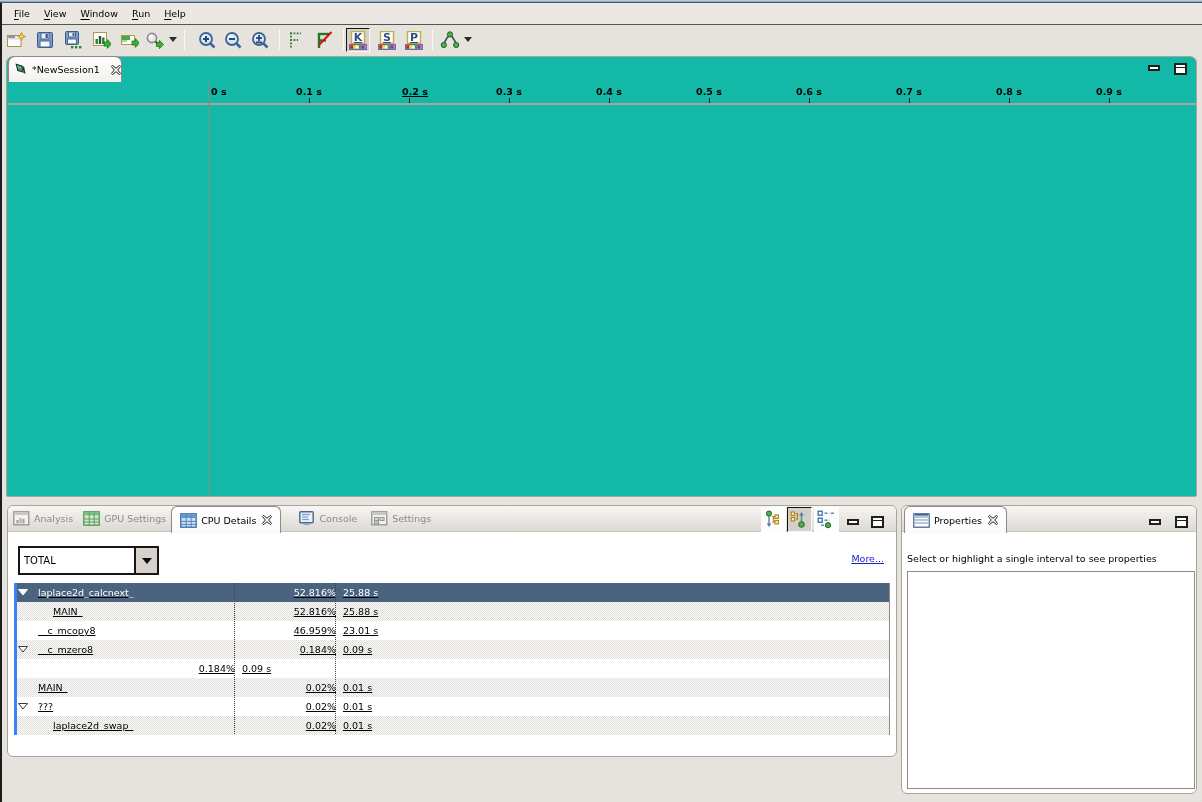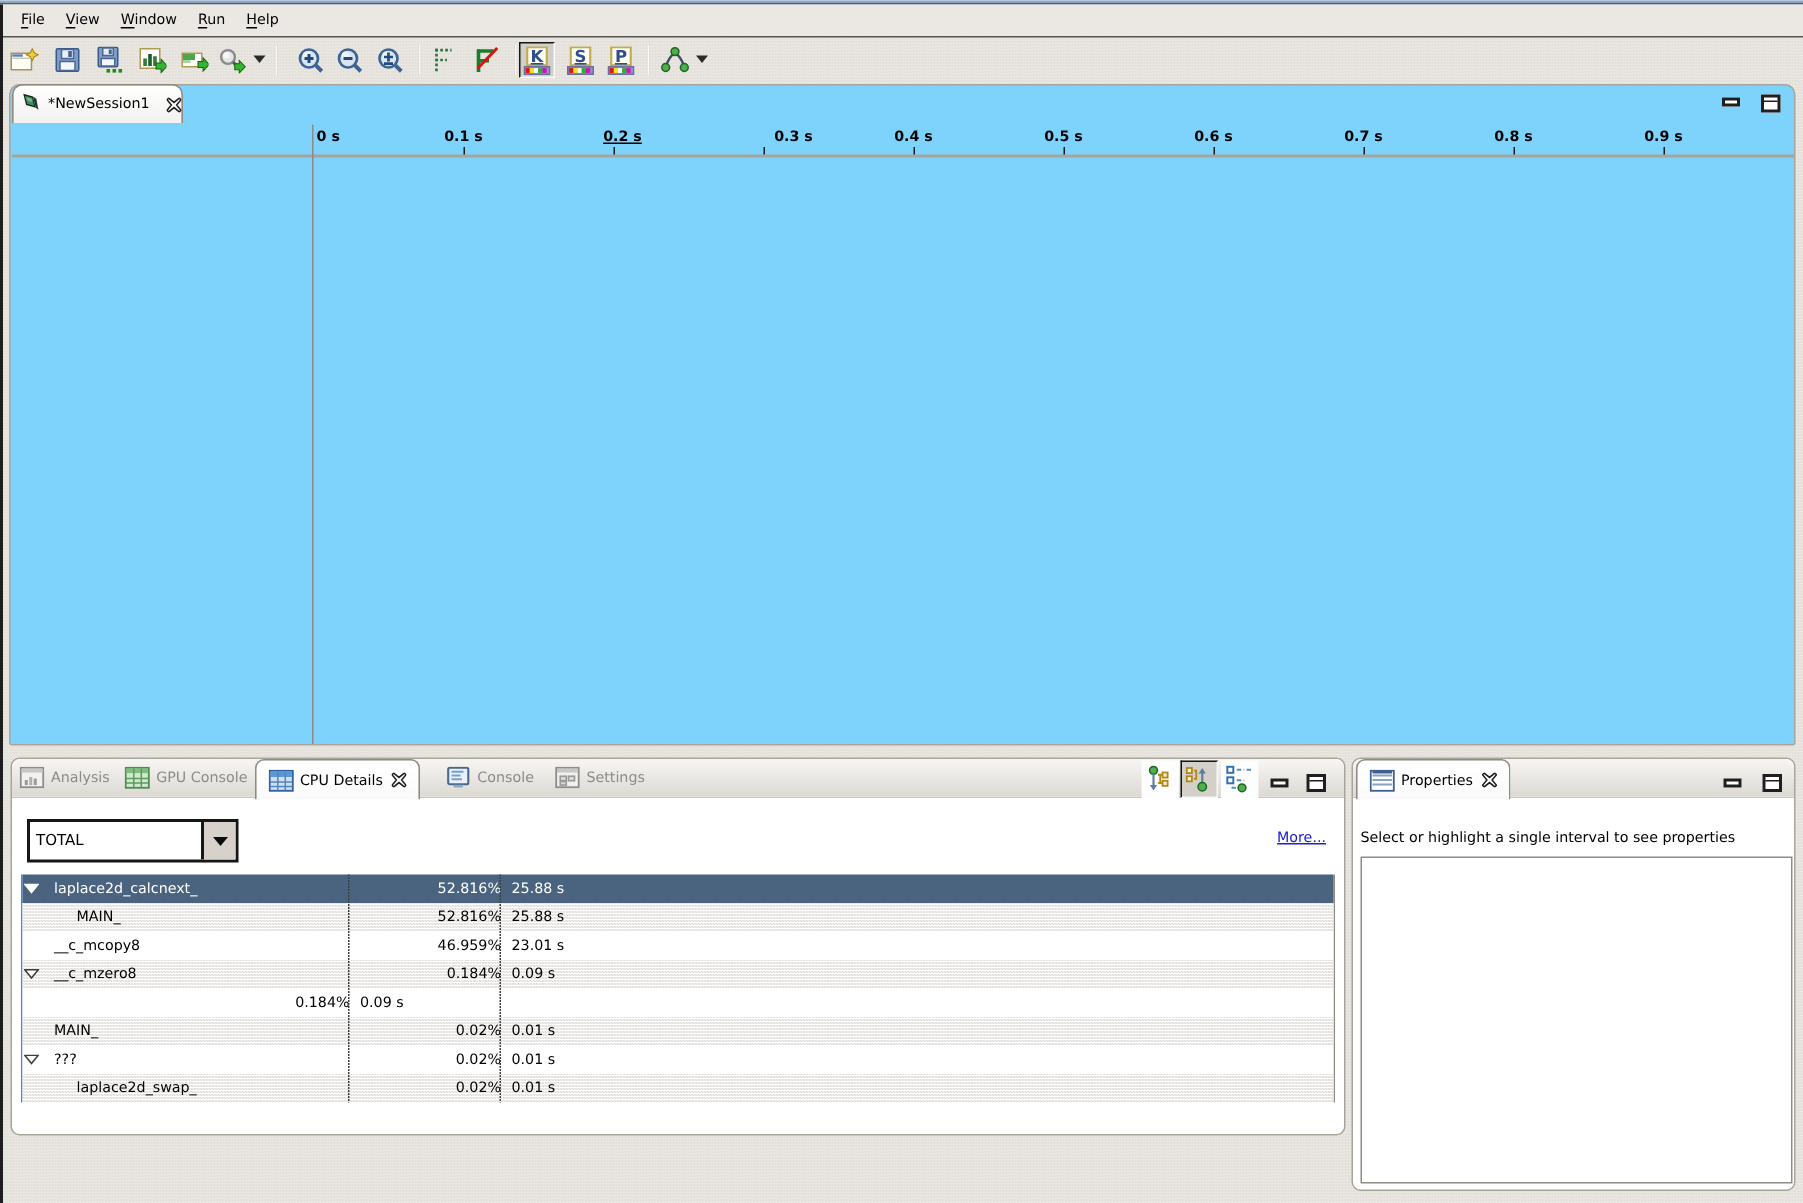--- a/index.html
+++ b/index.html
@@ -30,21 +30,21 @@
   #toolbar { left:2px; top:26px; width:1200px; height:29px; background:transparent; }
   .tbtn { position:absolute; top:2px; width:24px; height:24px;
     display:flex; align-items:center; justify-content:center; }
   .tbtn.pressed { background:#d2cfc8; border:1px solid; border-color:#161616 #fafafa #fafafa #161616; }
   .tsep { position:absolute; top:4px; width:1px; height:20px; background:#99948c; border-right:1px solid #fafaf8; }
   .tcaret { position:absolute; top:11px; width:0; height:0;
     border-left:4px solid transparent; border-right:4px solid transparent; border-top:5px solid #2a2a2a; }
 
   
   #editor { left:6px; top:56px; width:1191px; height:441px;
-    background:#7dd3fc; border:1px solid #a9a49c; border-radius:7px 7px 2px 2px; }
+    background:#14b8a6; border:1px solid #a9a49c; border-radius:7px 7px 2px 2px; }
   #editor-tab { position:absolute; left:1px; top:-1px; width:114px; height:26px;
     background:linear-gradient(#ffffff,#f2f1ee);
     border:1px solid #8f8a82; border-bottom:none; border-radius:7px 7px 0 0;
     display:flex; align-items:center; padding:0 5px; }
   #editor-tab .tab-label { margin-left:4px; margin-right:5px; font-size:9.5px; }
   .minmax-min { position:absolute; width:12px; height:6px; border:2px solid #1f1f1f; background:#fff; }
   .minmax-max { position:absolute; width:13px; height:12px; border:2px solid #1f1f1f; background:#fff; }
   .minmax-max::after { content:""; display:block; margin-top:2px; height:1px; background:#1f1f1f; }
 
   #ruler-hline { position:absolute; left:1px; top:46px; width:1188px; height:2px; background:#a8a39b; }
@@ -86,21 +86,21 @@
   
   #event-table { position:absolute; left:6px; top:77px; width:876px; }
   #thead { display:grid; grid-template-columns:218px 101px 1fr; height:21px;
     background:linear-gradient(#e9e7e2,#d4d1ca);
     border-top:1px solid #3d3d3d; border-bottom:1px solid #3d3d3d;
     border-left:1px solid #3d3d3d; border-right:1px solid #3d3d3d; }
   #thead .hcell { display:flex; align-items:center; padding-left:4px; border-right:1px solid #3d3d3d; }
   #thead .hcell:nth-child(2) { padding-left:8px; }
   #thead .hcell:nth-child(3) { padding-left:7px; }
   #thead .hcell:last-child { border-right:none; }
-  #tbody { position:relative; border-left:1px solid #3b82f6; border-right:1px solid #8f8a82; }
+  #tbody { position:relative; border-left:3px solid #3b82f6; border-right:1px solid #8f8a82;text-decoration:underline; }
   .trow { display:grid; grid-template-columns:218px 101px 1fr; height:19px; line-height:19px; background:#fff; }
   .trow.even { background-color:#fff;
     background-image:conic-gradient(#dedbd6 25%, transparent 0 50%, #dedbd6 0 75%, transparent 0);
     background-size:2px 2px; }
   .trow.selected { background:#4a6480; color:#fff; }
   .tcell { white-space:nowrap; overflow:hidden; position:relative; }
   .tcell.pct { padding-left:8px;text-align:right; }
   .tcell.time { padding-left:7px; }
   .expander { position:absolute; left:1px; top:6px; line-height:0; display:flex; }
   .dotline { position:absolute; top:0; width:1px;
@@ -331,21 +331,21 @@
   <div class="minmax-min" style="left:1141px; top:8px;"></div>
   <div class="minmax-max" style="left:1167px; top:6px;"></div>
   <div id="ruler-hline"></div>
   <div id="names-divider"></div>
   <div id="ruler">
       <span class="ruler-label" style="left: 204px;">0 s</span>
       <span class="ruler-label" style="left: 302px; transform: translateX(-50%);">0.1 s</span>
       <div class="ruler-tick" style="left: 302px;"></div>
       <span class="ruler-label" style="left: 408px; transform: translateX(-50%); text-decoration: underline;">0.2 s</span>
       <div class="ruler-tick" style="left: 402px;"></div>
-      <span class="ruler-label" style="left: 522px; transform: translateX(-50%);">0.3 s</span>
+      <span class="ruler-label" style="left: 502px; transform: translateX(-50%);">0.3 s</span>
       <div class="ruler-tick" style="left: 502px;"></div>
       <span class="ruler-label" style="left: 602px; transform: translateX(-50%);">0.4 s</span>
       <div class="ruler-tick" style="left: 602px;"></div>
       <span class="ruler-label" style="left: 702px; transform: translateX(-50%);">0.5 s</span>
       <div class="ruler-tick" style="left: 702px;"></div>
       <span class="ruler-label" style="left: 802px; transform: translateX(-50%);">0.6 s</span>
       <div class="ruler-tick" style="left: 802px;"></div>
       <span class="ruler-label" style="left: 902px; transform: translateX(-50%);">0.7 s</span>
       <div class="ruler-tick" style="left: 902px;"></div>
       <span class="ruler-label" style="left: 1002px; transform: translateX(-50%);">0.8 s</span>
@@ -376,21 +376,21 @@
             <rect x="0.8" y="0.8" width="15.4" height="13.4" fill="#cfe8cf" stroke="#4e8d4e" stroke-width="1.2"></rect>
             <rect x="1.4" y="1.4" width="14.2" height="3" fill="#7ebf7e"></rect>
             <g stroke="#5e9a5e" stroke-width="1">
               <line x1="6.2" y1="1.4" x2="6.2" y2="14"></line>
               <line x1="11.2" y1="1.4" x2="11.2" y2="14"></line>
               <line x1="1" y1="8" x2="16" y2="8"></line>
               <line x1="1" y1="11" x2="16" y2="11"></line>
             </g>
           </svg>
         </span>
-        <span>GPU Console</span>
+        <span>GPU Settings</span>
       </div>
       <div class="vtab active">
         <span class="ticon">
           <svg width="17" height="15" viewBox="0 0 17 15">
             <rect x="0.8" y="0.8" width="15.4" height="13.4" fill="#cfe0f2" stroke="#2f5f9e" stroke-width="1.2"></rect>
             <rect x="1.4" y="1.4" width="14.2" height="3.6" fill="#5b96d6"></rect>
             <g stroke="#5585bd" stroke-width="1">
               <line x1="6.2" y1="1.4" x2="6.2" y2="14"></line>
               <line x1="11.2" y1="1.4" x2="11.2" y2="14"></line>
               <line x1="1" y1="8.4" x2="16" y2="8.4"></line>

